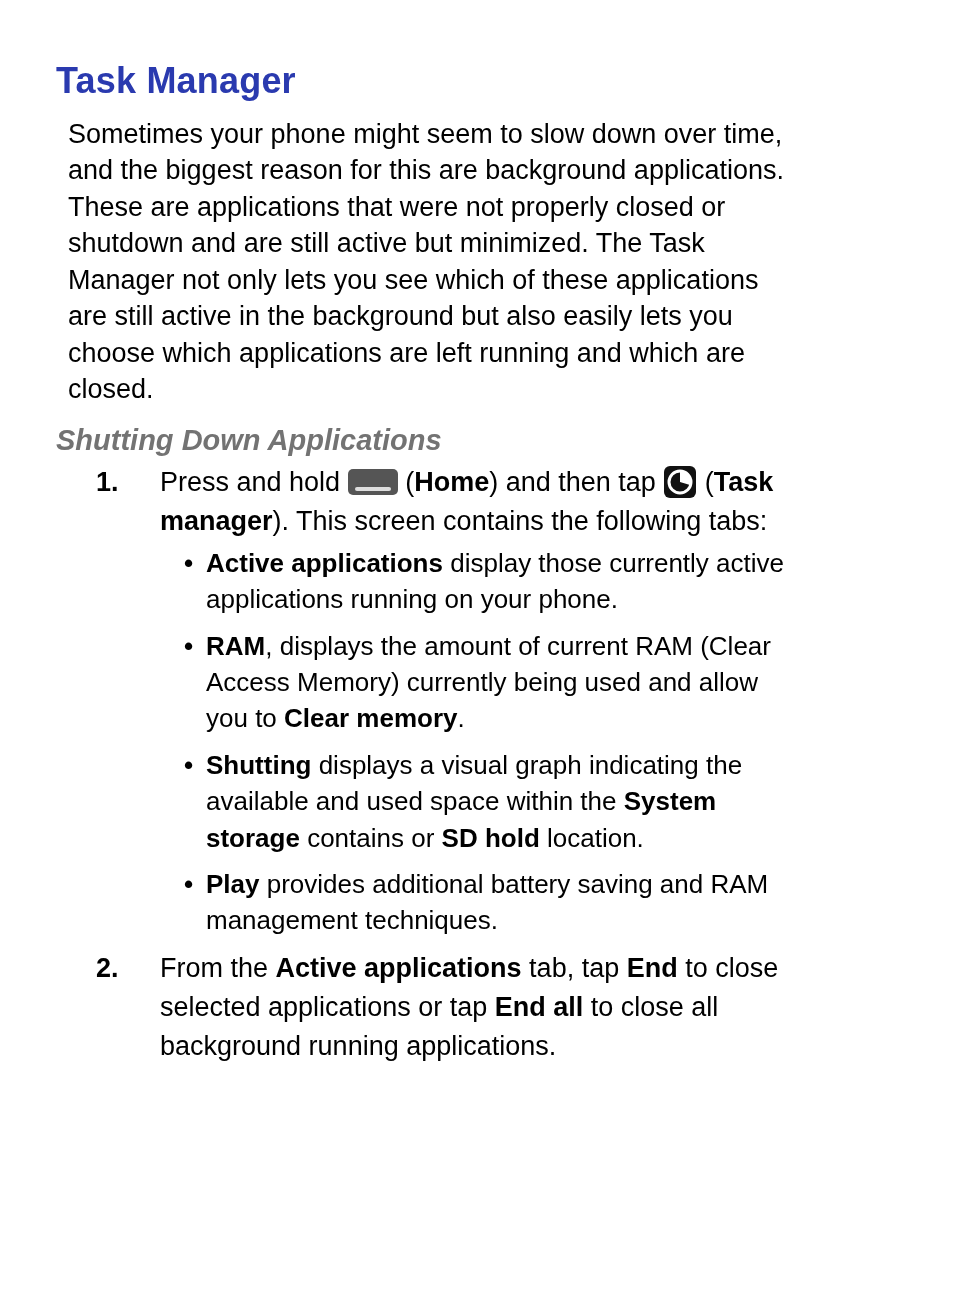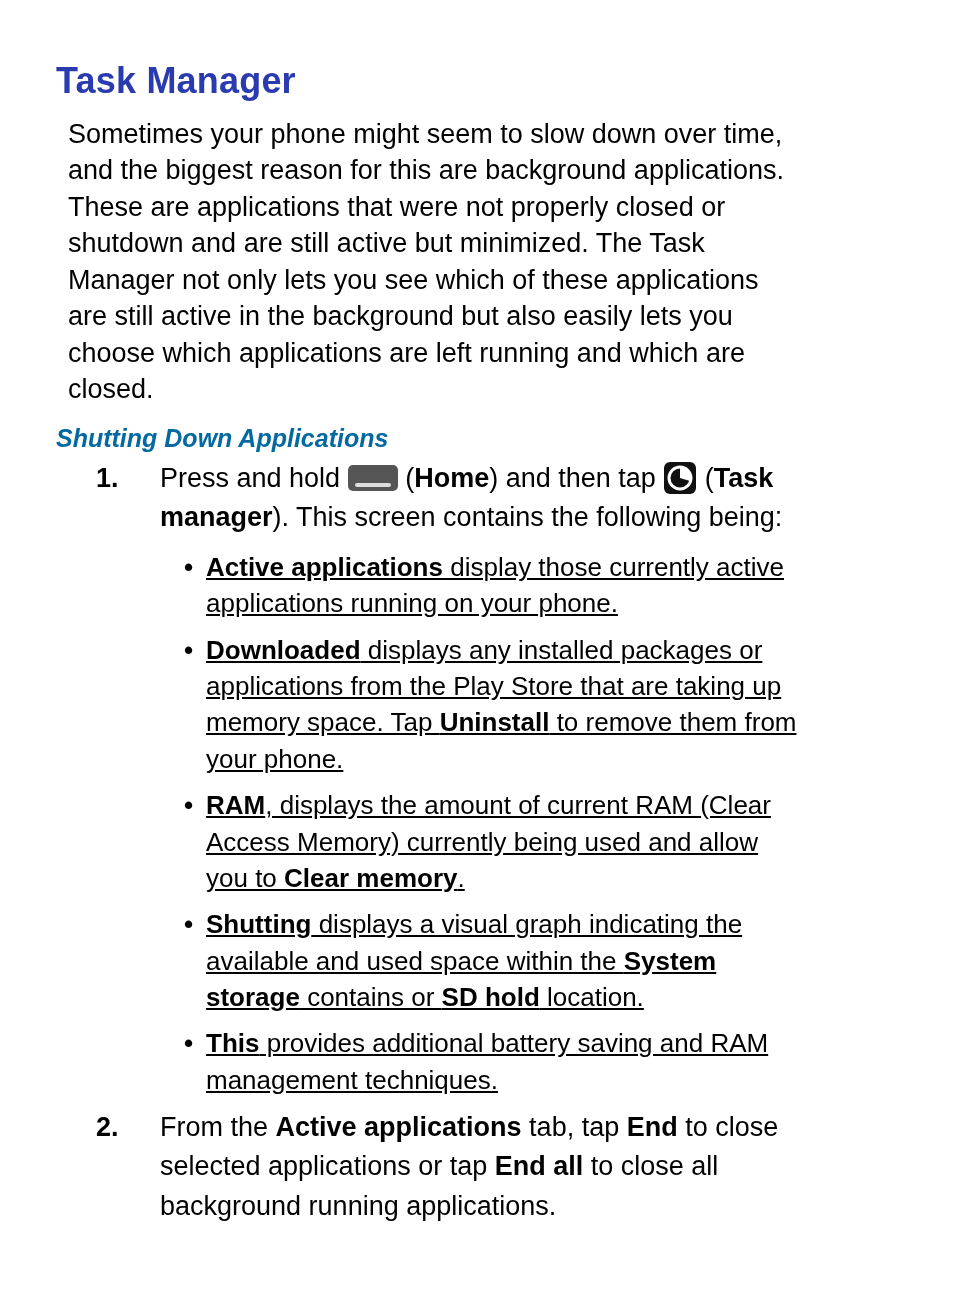--- a/index.html
+++ b/index.html
@@ -23,24 +23,24 @@
     margin: 0 0 14px 0;
     letter-spacing: 0.2px;
   }
   p.intro {
     font-size: 27px;
     line-height: 1.35;
     margin: 0 0 16px 12px;
     font-stretch: condensed;
   }
   h2.subsection {
-    color: #0369a1;
+    color: #737373;
     font-style: italic;
     font-weight: 800;
-    font-size: 25px;
+    font-size: 29px;
     margin: 0 0 6px 0;
   }
   ol.steps {
     list-style: none;
     margin: 0;
     padding: 0 0 0 40px;
   }
   ol.steps > li {
     position: relative;
     font-size: 27px;
@@ -50,23 +50,22 @@
   }
   ol.steps > li > .num {
     position: absolute;
     left: 0;
     top: 0;
     font-weight: 800;
     font-size: 27px;
   }
   ul.bullets {
     list-style: none;
-    margin: 12px 0 0 0;
+    margin: 4px 0 0 0;
     padding: 0 0 0 24px;
-    text-decoration: underline;
   }
   ul.bullets > li {
     position: relative;
     font-size: 26px;
     line-height: 1.4;
     padding-left: 22px;
     margin-bottom: 10px;
     font-family: "Arial Narrow", Arial, Helvetica, sans-serif;
     font-stretch: condensed;
   }
@@ -136,37 +135,34 @@
       <span>Press and hold </span>
       <span class="home-icon"></span>
       <span> (<b>Home</b></span><span>) and then tap </span>
       <span class="tm-icon">
         <svg viewBox="0 0 34 34" width="34" height="34">
           <rect x="1" y="1" width="32" height="32" rx="6" fill="#111"></rect>
           <circle cx="17" cy="17" r="11" fill="none" stroke="#fff" stroke-width="3"></circle>
           <path d="M17 6 A11 11 0 0 1 27 20 L17 17 Z" fill="#fff"></path>
         </svg>
       </span>
-      <span> (<b>Task manager</b></span><span>). This screen contains the following being:</span>
+      <span> (<b>Task manager</b></span><span>). This screen contains the following tabs:</span>
 
       <ul class="bullets">
         <li>
           <b>Active applications</b><span> display those currently active applications running on your phone.</span>
-        </li>
-        <li>
-          <b>Downloaded</b><span> displays any installed packages or applications from the Play Store that are taking up memory space. Tap </span><b>Uninstall</b><span> to remove them from your phone.</span>
         </li>
         <li>
           <b>RAM</b><span>, displays the amount of current RAM (Clear Access Memory) currently being used and allow you to </span><b>Clear memory</b><span>.</span>
         </li>
         <li>
           <b>Shutting</b><span> displays a visual graph indicating the available and used space within the </span><b>System storage</b><span> contains or </span><b>SD hold</b><span> location.</span>
         </li>
         <li>
-          <b>This</b><span> provides additional battery saving and RAM management techniques.</span>
+          <b>Play</b><span> provides additional battery saving and RAM management techniques.</span>
         </li>
       </ul>
     </li>
 
     <li>
       <span class="num">2.</span>
       <span>From the </span><b>Active applications</b><span> tab, tap </span><b>End</b><span> to close selected applications or tap </span><b>End all</b><span> to close all background running applications.</span>
     </li>
   </ol>
 

